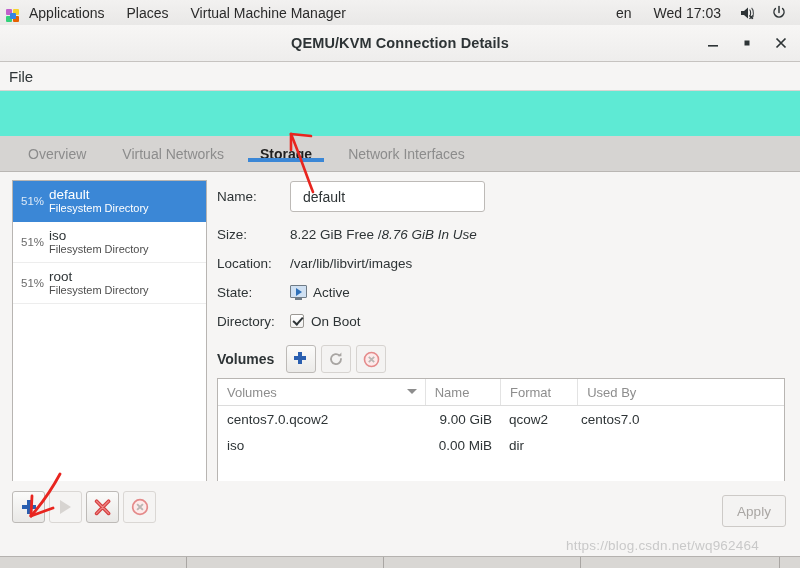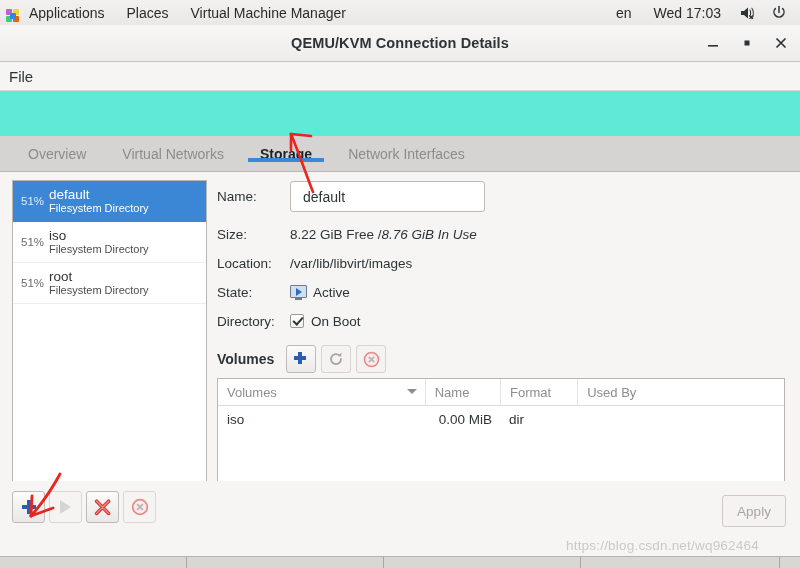--- a/index.html
+++ b/index.html
@@ -355,20 +355,26 @@
         <div class="thead">
           <div class="th c1">
             <span>Volumes</span>
             <span class="sortarrow"></span>
           </div>
           <div class="th c2">Name</div>
           <div class="th c3">Format</div>
           <div class="th c4">Used By</div>
         </div>
         <div class="trow">
+          <div class="td c1">centos7.0.qcow2</div>
+          <div class="td c2 num">9.00 GiB</div>
+          <div class="td c3">qcow2</div>
+          <div class="td c4">centos7.0</div>
+        </div>
+        <div class="trow">
           <div class="td c1">iso</div>
           <div class="td c2 num">0.00 MiB</div>
           <div class="td c3">dir</div>
           <div class="td c4"></div>
         </div>
       </div>
 
     </div>
   </div>
 

